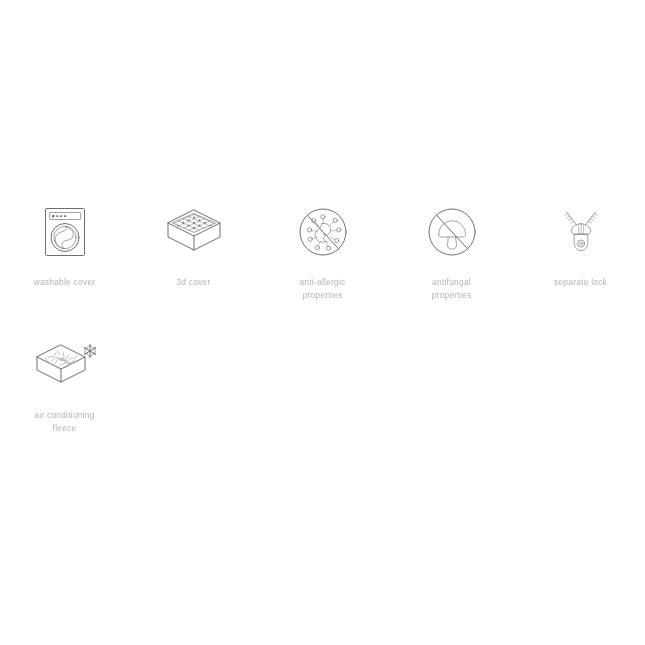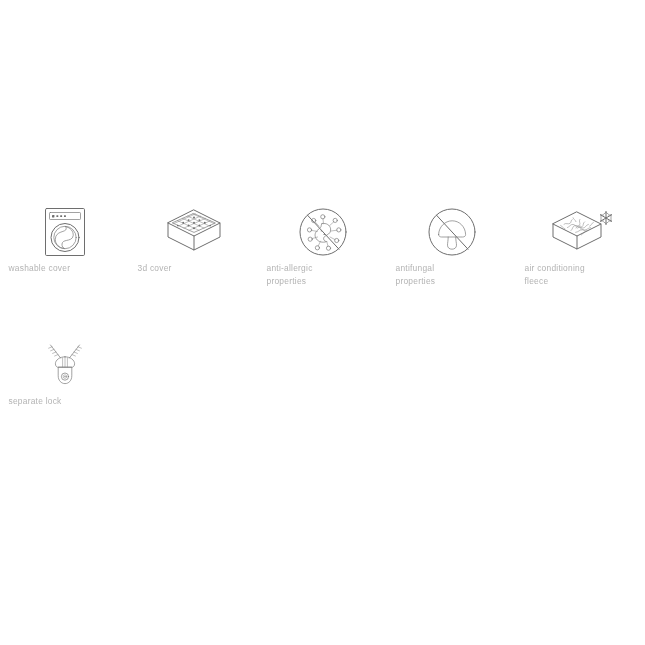--- a/index.html
+++ b/index.html
@@ -50,22 +50,23 @@
     justify-content: center;
     margin-top: 4px;
   }
 
   .feature-icon svg {
     display: block;
     overflow: visible;
   }
 
   .feature-label {
+    margin-top: 14px;
     width: 112px;
-    text-align: left;
+    text-align: center;
     font-size: 8.4px;
     line-height: 13px;
     letter-spacing: 0.25px;
     color: #b3b3b3;
     font-family: "Liberation Sans", "DejaVu Sans", sans-serif;
     white-space: pre-line;
     word-break: break-word;
   }
 
   .ln {
@@ -228,20 +229,63 @@
                                    c2.4 0 4.5 -1.4 4.5 -4.0
                                    c0 -2.2 -0.8 -4.8 -0.8 -8.2"></path>
         </svg>
       </div>
       <div class="feature-label">antifungal
 properties</div>
     </div>
 
     <div class="feature-item">
       <div class="feature-icon">
+        <svg width="46" height="58" viewBox="0 0 46 58" aria-hidden="true">
+
+          <path class="ln-thin" d="M18.6 22.0 L8.5 9.0"></path>
+
+          <path class="ln-thin" d="M27.4 22.0 L37.5 9.0"></path>
+
+          <path class="ln-fine" d="M16.0 18.6 L12.6 20.0"></path>
+          <path class="ln-fine" d="M14.0 16.0 L10.6 17.4"></path>
+          <path class="ln-fine" d="M12.0 13.4 L8.6 14.8"></path>
+          <path class="ln-fine" d="M10.0 10.8 L6.6 12.2"></path>
+
+          <path class="ln-fine" d="M30.0 18.6 L33.4 20.0"></path>
+          <path class="ln-fine" d="M32.0 16.0 L35.4 17.4"></path>
+          <path class="ln-fine" d="M34.0 13.4 L37.4 14.8"></path>
+          <path class="ln-fine" d="M36.0 10.8 L39.4 12.2"></path>
+
+          <path class="ln-thin" d="M23 20.8
+                                   c-5.6 0 -9.6 3.4 -9.6 7.0
+                                   c0 2.4 1.6 3.6 3.4 3.6
+                                   l12.4 0
+                                   c1.8 0 3.4 -1.2 3.4 -3.6
+                                   c0 -3.6 -4.0 -7.0 -9.6 -7.0 z"></path>
+
+          <path class="ln-thin" d="M16.2 31.4
+                                   l0 8.4
+                                   c0 4.6 3.0 7.8 6.8 7.8
+                                   c3.8 0 6.8 -3.2 6.8 -7.8
+                                   l0 -8.4 z"></path>
+
+          <path class="ln-fine" d="M23 20.9 L23 31.3"></path>
+          <path class="ln-fine" d="M20.6 22.0 L20.6 31.2"></path>
+          <path class="ln-fine" d="M25.4 22.0 L25.4 31.2"></path>
+
+          <circle class="ln-thin" cx="23" cy="40.6" r="3.6"></circle>
+          <circle class="ln-fine" cx="23" cy="40.6" r="1.8"></circle>
+          <circle class="fill-dot" cx="23" cy="40.6" r="0.7"></circle>
+        </svg>
+      </div>
+      <div class="feature-label">separate lock</div>
+    </div>
+
+    <div class="feature-item">
+      <div class="feature-icon">
         <svg width="62" height="54" viewBox="0 0 62 54" aria-hidden="true">
 
           <path class="ln" d="M27 7 L51 19 L27 31 L3 19 Z"></path>
 
           <path class="ln" d="M3 19 L3 32 L27 44 L27 31"></path>
           <path class="ln" d="M51 19 L51 32 L27 44"></path>
 
           <path class="ln-fine" d="M14 19.2 c2.0 -1.8 4.2 0.6 6.2 -1.0 c1.6 -1.3 0.2 -3.0 2.0 -3.6"></path>
           <path class="ln-fine" d="M17.4 22.6 c2.6 -1.0 3.0 -3.4 5.6 -3.2 c2.2 0.2 2.0 2.4 4.4 2.0"></path>
           <path class="ln-fine" d="M21.0 25.6 c2.2 -1.8 1.2 -4.2 3.8 -5.0 c2.4 -0.7 3.4 1.6 5.6 0.6"></path>
@@ -265,57 +309,14 @@
             <path class="ln-thin" d="M61.0 16.0 L61.0 13.4 M61.0 16.0 L58.5 16.0"></path>
             <path class="ln-thin" d="M51.0 16.0 L51.0 13.4 M51.0 16.0 L53.5 16.0"></path>
             <path class="ln-thin" d="M61.0 10.0 L61.0 12.6 M61.0 10.0 L58.5 10.0"></path>
           </g>
         </svg>
       </div>
       <div class="feature-label">air conditioning
 fleece</div>
     </div>
 
-    <div class="feature-item">
-      <div class="feature-icon">
-        <svg width="46" height="58" viewBox="0 0 46 58" aria-hidden="true">
-
-          <path class="ln-thin" d="M18.6 22.0 L8.5 9.0"></path>
-
-          <path class="ln-thin" d="M27.4 22.0 L37.5 9.0"></path>
-
-          <path class="ln-fine" d="M16.0 18.6 L12.6 20.0"></path>
-          <path class="ln-fine" d="M14.0 16.0 L10.6 17.4"></path>
-          <path class="ln-fine" d="M12.0 13.4 L8.6 14.8"></path>
-          <path class="ln-fine" d="M10.0 10.8 L6.6 12.2"></path>
-
-          <path class="ln-fine" d="M30.0 18.6 L33.4 20.0"></path>
-          <path class="ln-fine" d="M32.0 16.0 L35.4 17.4"></path>
-          <path class="ln-fine" d="M34.0 13.4 L37.4 14.8"></path>
-          <path class="ln-fine" d="M36.0 10.8 L39.4 12.2"></path>
-
-          <path class="ln-thin" d="M23 20.8
-                                   c-5.6 0 -9.6 3.4 -9.6 7.0
-                                   c0 2.4 1.6 3.6 3.4 3.6
-                                   l12.4 0
-                                   c1.8 0 3.4 -1.2 3.4 -3.6
-                                   c0 -3.6 -4.0 -7.0 -9.6 -7.0 z"></path>
-
-          <path class="ln-thin" d="M16.2 31.4
-                                   l0 8.4
-                                   c0 4.6 3.0 7.8 6.8 7.8
-                                   c3.8 0 6.8 -3.2 6.8 -7.8
-                                   l0 -8.4 z"></path>
-
-          <path class="ln-fine" d="M23 20.9 L23 31.3"></path>
-          <path class="ln-fine" d="M20.6 22.0 L20.6 31.2"></path>
-          <path class="ln-fine" d="M25.4 22.0 L25.4 31.2"></path>
-
-          <circle class="ln-thin" cx="23" cy="40.6" r="3.6"></circle>
-          <circle class="ln-fine" cx="23" cy="40.6" r="1.8"></circle>
-          <circle class="fill-dot" cx="23" cy="40.6" r="0.7"></circle>
-        </svg>
-      </div>
-      <div class="feature-label">separate lock</div>
-    </div>
-
   </div>
 </div>
 
 </body></html>

